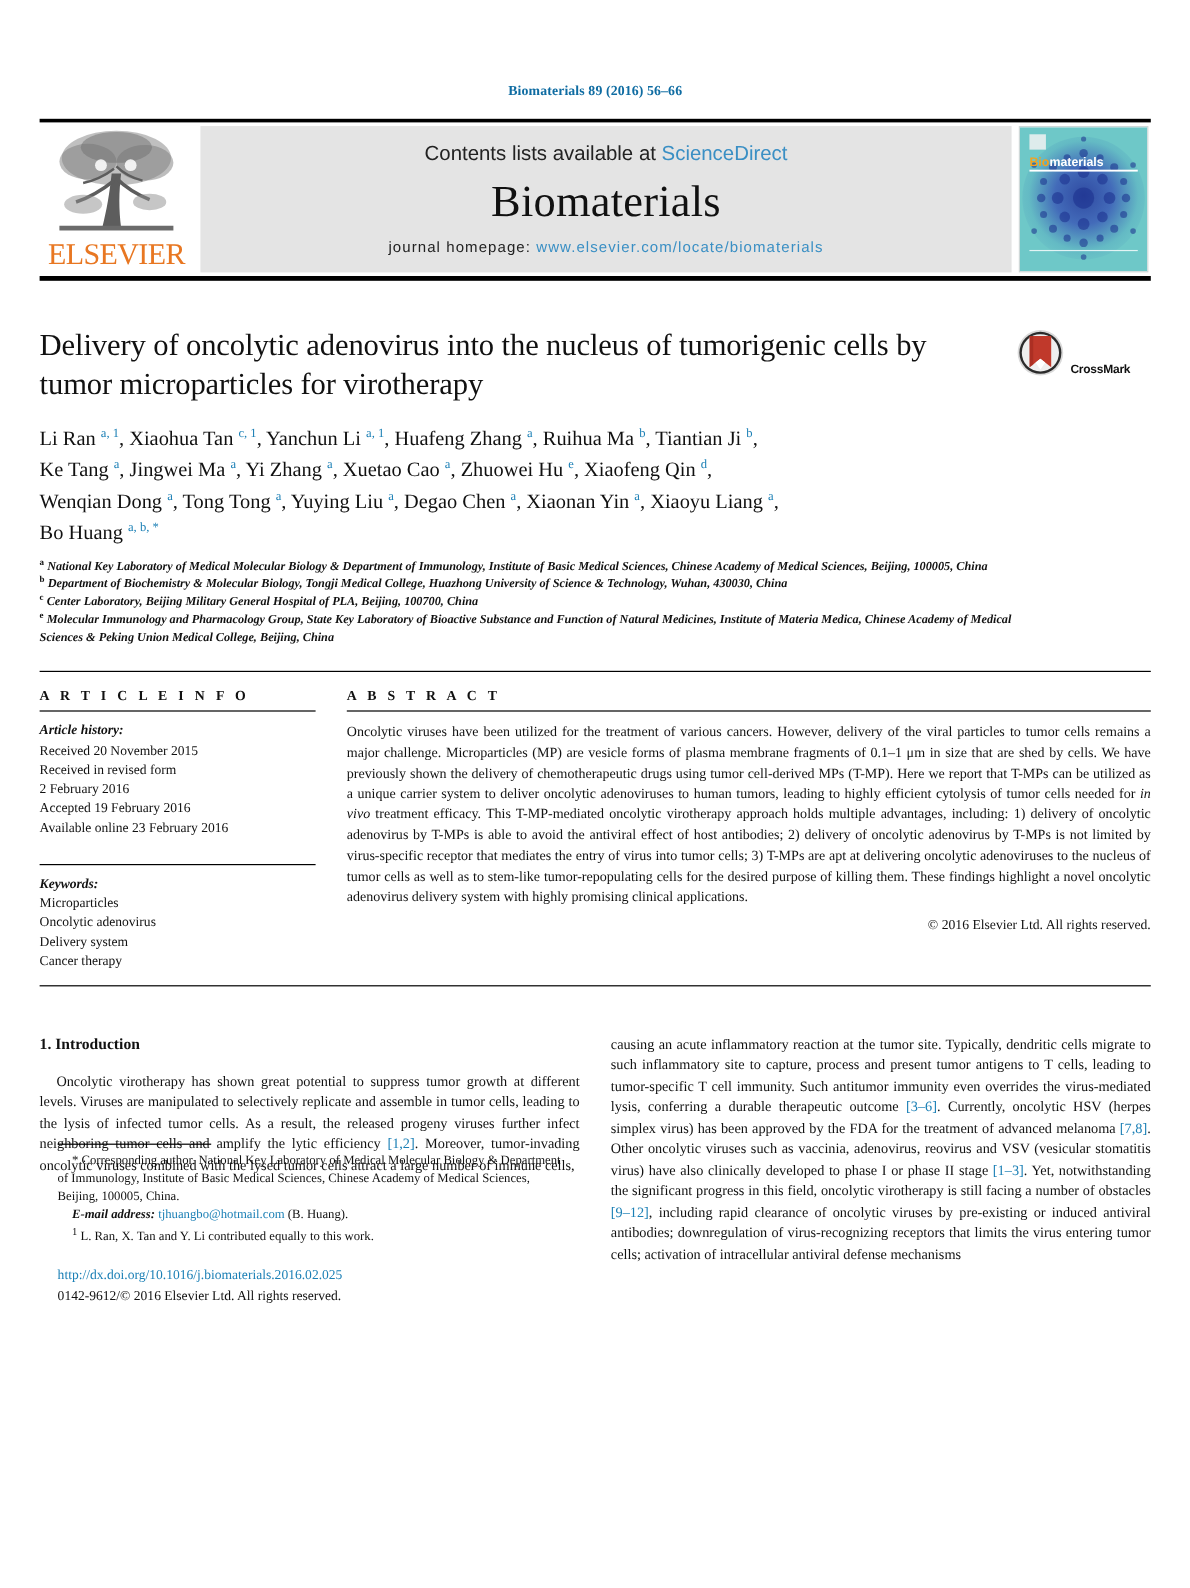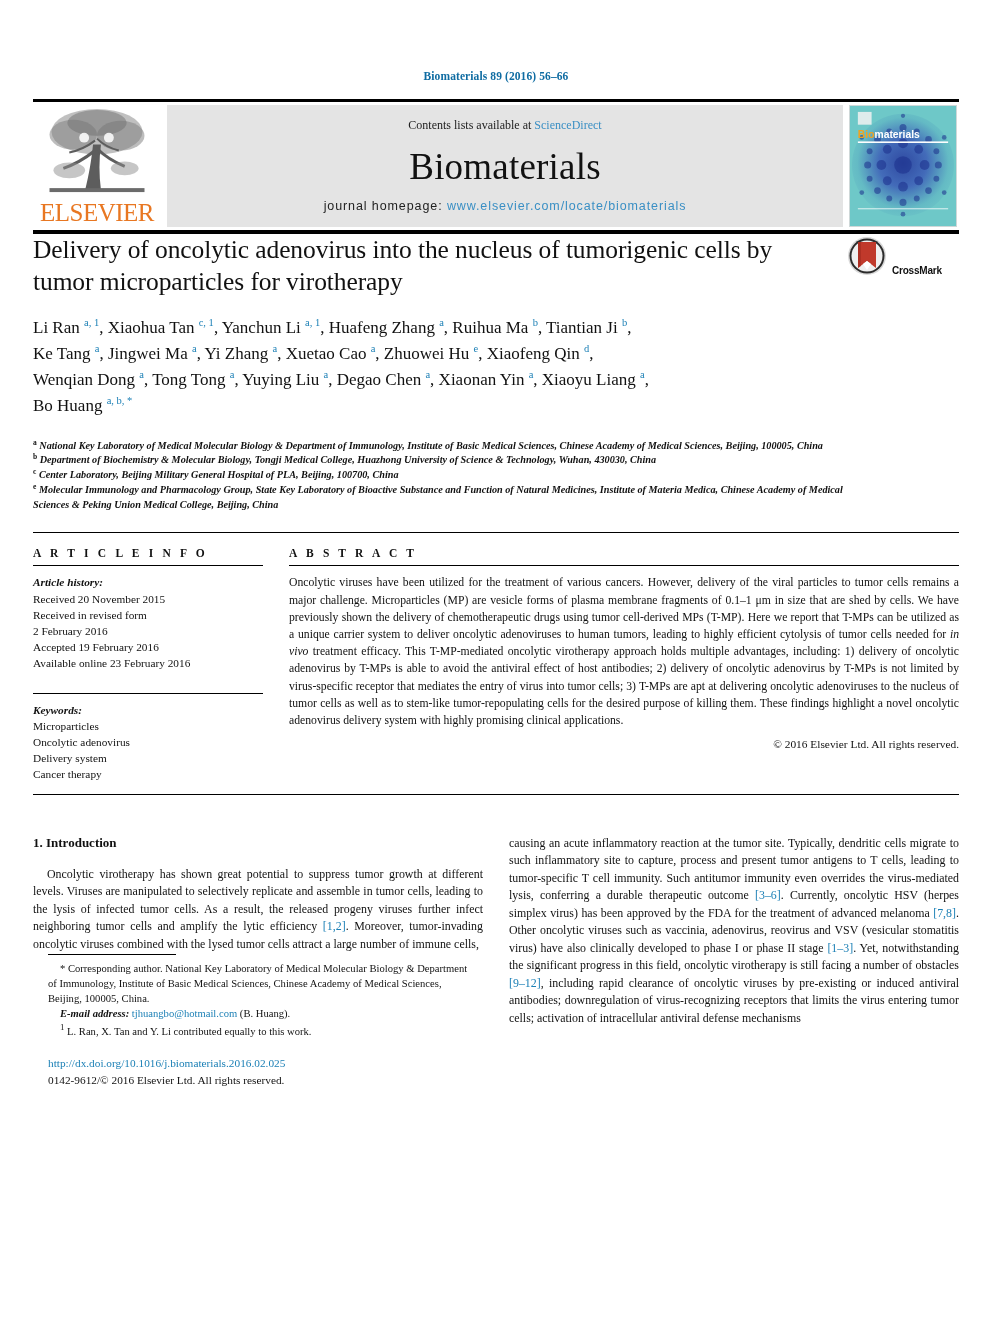--- a/index.html
+++ b/index.html
@@ -74,22 +74,22 @@
     background: #e4e4e4;
     display: flex;
     flex-direction: column;
     justify-content: space-between;
     align-items: center;
     padding: 13px 0 14px 0;
     box-sizing: border-box;
     margin: 0 6px;
   }
   .contents-line {
-    font-family: Liberation Serif, serif;
-    font-size: 12px;
+    font-family: Liberation Sans, sans-serif;
+    font-size: 17px;
     color: #222;
   }
   .contents-line .sd-link { color: #3a8fc4; }
   .journal-name {
     font-family: "Liberation Serif", serif;
     font-size: 37px;
     color: #111;
     line-height: 1;
     letter-spacing: .2px;
   }
@@ -113,20 +113,21 @@
     box-sizing: border-box;
   }
   .rule-thick-bottom {
     height: 4px;
     background: #000;
     margin-top: 3px;
   }
 
   
   .title-block {
+    margin-top: 38px;
     position: relative;
     min-height: 58px;
   }
   .article-title {
     font-family: "Liberation Serif", serif;
     font-size: 25.5px;
     line-height: 1.26;
     font-weight: 400;
     color: #111;
     width: 770px;
@@ -161,21 +162,21 @@
   }
   .authors sup {
     color: #1a7fb5;
     font-size: 10.5px;
     vertical-align: super;
     line-height: 0;
   }
 
   
   .affiliations {
-    margin-top: 20px;
+    margin-top: 9px;
     font-family: "Liberation Serif", serif;
     font-size: 10.2px;
     font-style: italic;
     font-weight: bold;
     line-height: 1.45;
     color: #111;
     width: 830px;
   }
   .affiliations .aff { margin: 0; }
   .affiliations sup {

